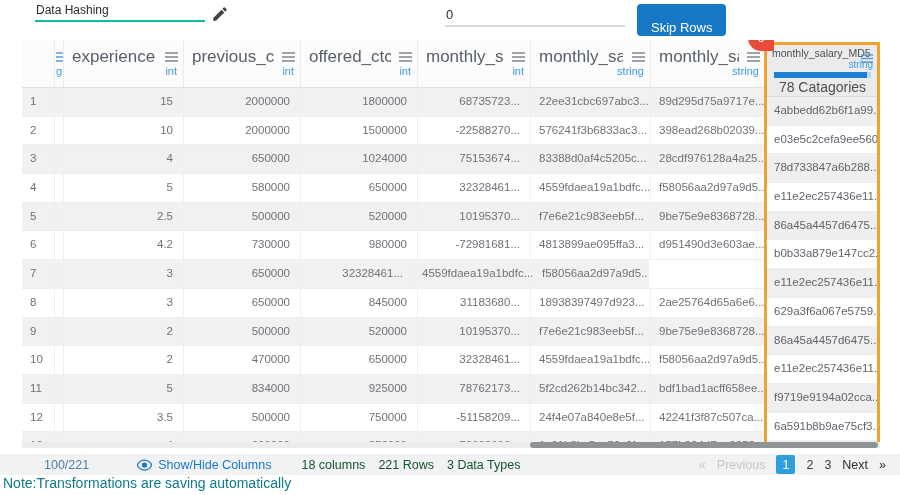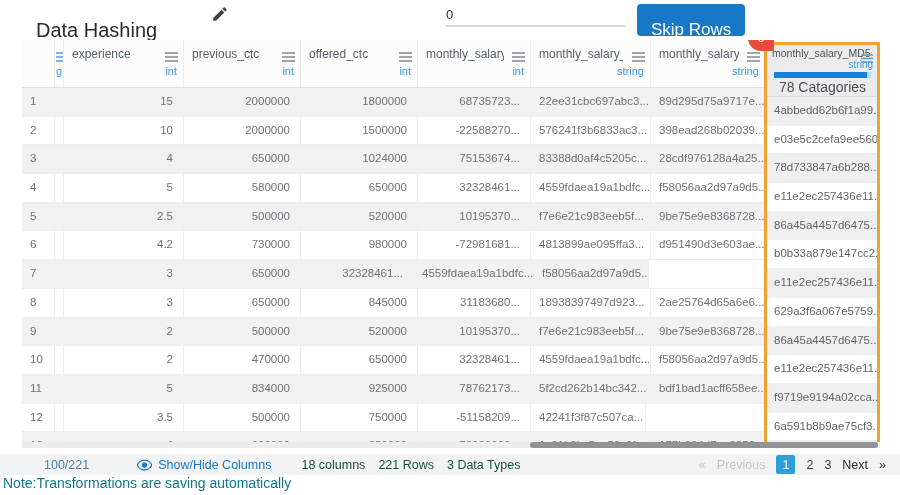--- a/index.html
+++ b/index.html
@@ -8,40 +8,40 @@
   }
   *{box-sizing:border-box;}
   html,body{margin:0;padding:0;}
   body{
     width:900px;height:495px;position:relative;overflow:hidden;background:#fff;
     font-family:"Liberation Sans",sans-serif;
   }
   
   .topbar{position:absolute;top:0;left:0;width:900px;height:36px;display:flex;align-items:center;}
   .name-input{
-    position:absolute;left:35px;top:16px;width:170px;border:none;outline:none;
-    border-bottom:2px solid #14b8a6;font-size:20px;color:#2b2b2b;padding:3px 1px;
+    position:absolute;left:35px;top:0;width:170px;border:none;outline:none;
+    border-bottom:2px solid #14b8a6;font-size:12px;color:#2b2b2b;padding:3px 1px;
     font-family:"Liberation Sans",sans-serif;background:transparent;
   }
   .edit-icon{position:absolute;left:211px;top:5px;width:18px;height:18px;cursor:pointer;}
   .skip-input{
     position:absolute;left:445px;top:4px;width:180px;border:none;outline:none;
     border-bottom:2px solid #d9d9d9;font-size:13px;color:#2b2b2b;padding:3px 1px;
     font-family:"Liberation Sans",sans-serif;background:transparent;
   }
   .skip-btn{
     position:absolute;left:637px;top:4px;height:24px;padding:16px 14px;border:none;border-radius:4px;
-    background:var(--primary-blue);color:#fff;font-size:17px;font-family:"Liberation Sans",sans-serif;
+    background:var(--primary-blue);color:#fff;font-size:13px;font-family:"Liberation Sans",sans-serif;
     cursor:pointer;
   }
   
   .table-wrap{position:absolute;left:22px;top:40px;width:858px;height:408px;overflow:hidden;}
   .header-row{display:flex;height:48px;background:#fcfcfc;border-bottom:1px solid #e0e0e0;width:858px;}
   .hcell{position:relative;border-right:1px solid #ececec;padding:7px 6px 0 8px;overflow:hidden;}
-  .hname{font-size:12px;color:var(--head-text);white-space:nowrap;overflow:hidden;display:block;max-width:80%;}
+  .hname{font-size:17px;color:var(--head-text);white-space:nowrap;overflow:hidden;display:block;max-width:80%;}
   .hmenu{position:absolute;top:8px;right:5px;}
   .htype{position:absolute;top:25px;right:6px;font-size:11px;color:var(--type-blue);}
   .c0{width:33px;} .c1{width:9px;padding:0;} .c2{width:120px;} .c3{width:117px;} .c4{width:117px;}
   .c5{width:113px;} .c6{width:120px;} .c7{width:115px;} .c8{width:114px;border-right:none;}
   .c1 .hmenu{top:8px;left:1px;right:auto;}
   .c1 .htype{top:25px;left:1px;right:auto;}
   .rows{width:858px;}
   .trow{display:flex;height:28.7px;border-bottom:1px solid #eeeeee;width:858px;background:#fff;}
   .trow.odd .tcell{background:var(--stripe);}
   .tcell{
@@ -272,20 +272,21 @@
         <div class="tcell txt c6">5f2cd262b14bc342...</div>
         <div class="tcell txt c7">bdf1bad1acff658ee...</div>
       </div>
       <div class="trow ">
            <div class="tcell rown c0">12</div>
         <div class="tcell txt c1"></div>
         <div class="tcell num c2">3.5</div>
         <div class="tcell num c3">500000</div>
         <div class="tcell num c4">750000</div>
         <div class="tcell num c5">-51158209...</div>
+        <div class="tcell txt c6">24f4e07a840e8e5f...</div>
         <div class="tcell txt c7">42241f3f87c507ca...</div>
       </div>
       <div class="trow odd">
            <div class="tcell rown c0">13</div>
         <div class="tcell txt c1"></div>
         <div class="tcell num c2">4</div>
         <div class="tcell num c3">600000</div>
         <div class="tcell num c4">850000</div>
         <div class="tcell num c5">-73683606...</div>
         <div class="tcell txt c6">1c01b2bc5ce59c9f...</div>

